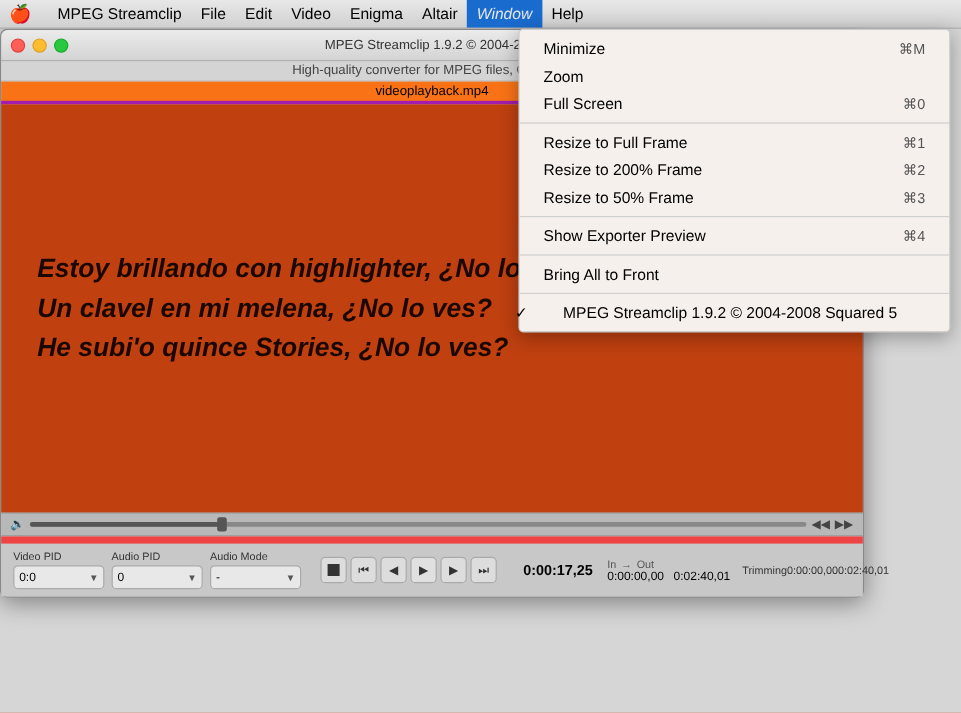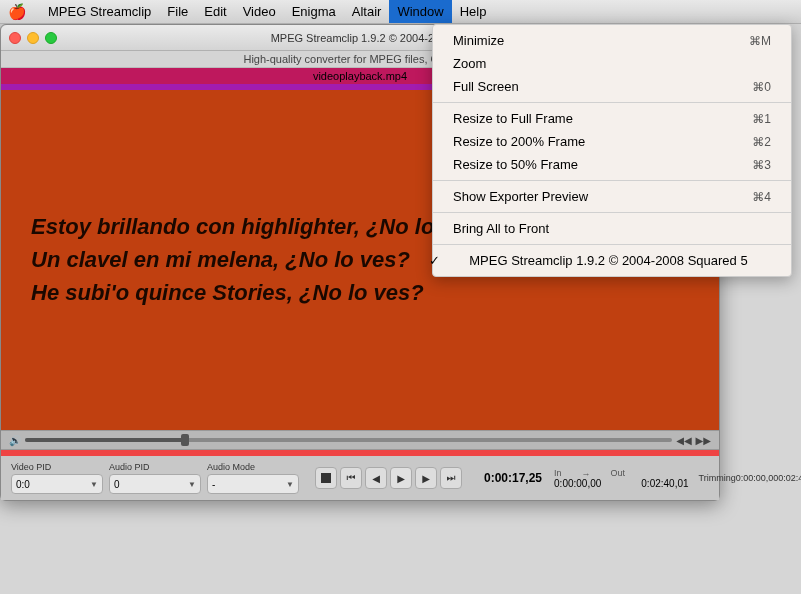--- a/index.html
+++ b/index.html
@@ -32,21 +32,22 @@
     .menu-bar-item {
       padding: 0 8px;
       height: 100%;
       display: flex;
       align-items: center;
       cursor: default;
       color: #000;
     }
     .menu-bar-item.active {
       background: #1a6bce;
-      color: #000000;
+      color: #e5e5e5;
+      font-style: italic;
     }
 
     
     .window {
       position: absolute;
       top: 24px;
       left: 0;
       width: 720px;
       background: #c8c8c8;
       border: 1px solid #888;
@@ -87,26 +88,26 @@
       background: #d4d4d4;
       text-align: center;
       padding: 2px 0;
       font-size: 11px;
       color: #444;
       border-bottom: 1px solid #bbb;
     }
 
     
     .filename-bar {
-      background: #be185d;
+      background: #f97316;
       text-align: center;
       padding: 2px 0;
       font-size: 11px;
       color: #000;
-      border-bottom: 6px solid #a21caf;
+      border-bottom: 3px solid #a21caf;
     }
 
     
     .video-area {
       background: #c04010;
       width: 100%;
       height: 340px;
       position: relative;
       overflow: hidden;
     }
@@ -181,21 +182,21 @@
     }
     .control-label {
       font-size: 9px;
       color: #333;
     }
     .control-select {
       background: #e8e8e8;
       border: 1px solid #aaa;
       border-radius: 4px;
       height: 20px;
-      width: 92px;
+      width: 76px;
       font-size: 10px;
       display: flex;
       align-items: center;
       padding: 0 4px;
       justify-content: space-between;
     }
     .select-arrow {
       font-size: 8px;
       color: #555;
     }
@@ -241,21 +242,21 @@
     }
     .in-out-group {
       display: flex;
       flex-direction: column;
       font-size: 9px;
       color: #333;
     }
     .in-out-row {
       display: flex;
       align-items: flex-end;
-      gap: 20px;
+      gap: 4px;
     }
     .in-out-label {
       font-size: 9px;
       color: #555;
     }
     .in-out-time {
       font-size: 10px;
       color: #000;
     }
     .trimming-group {

